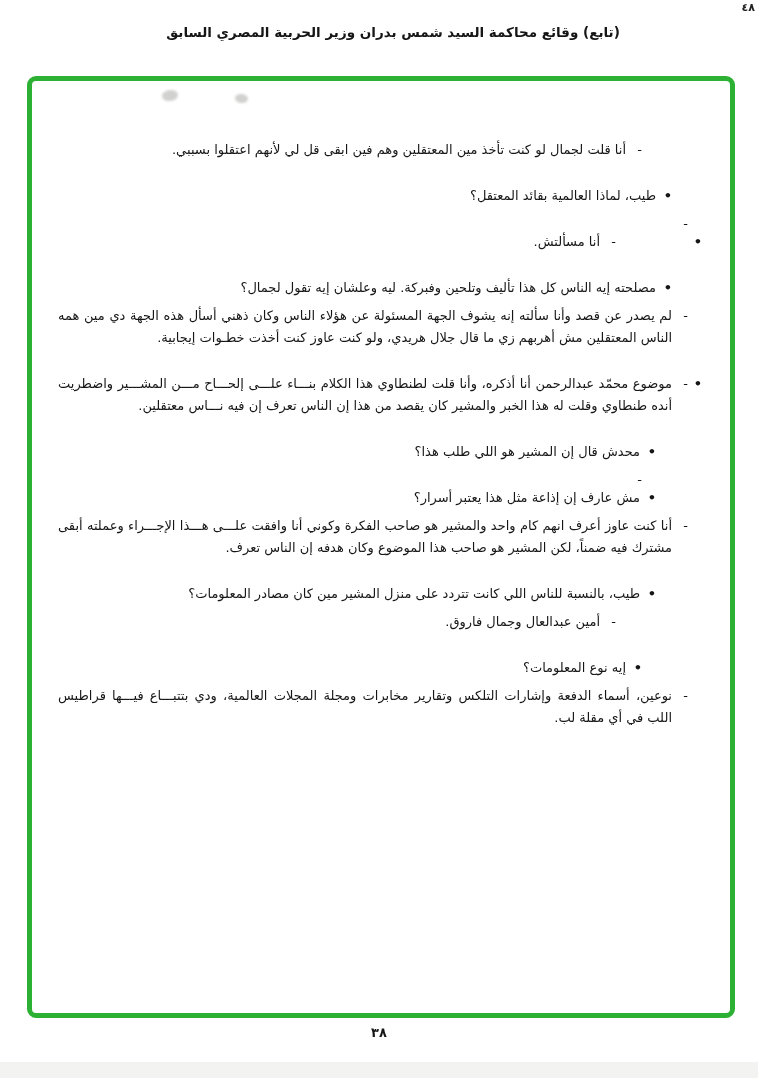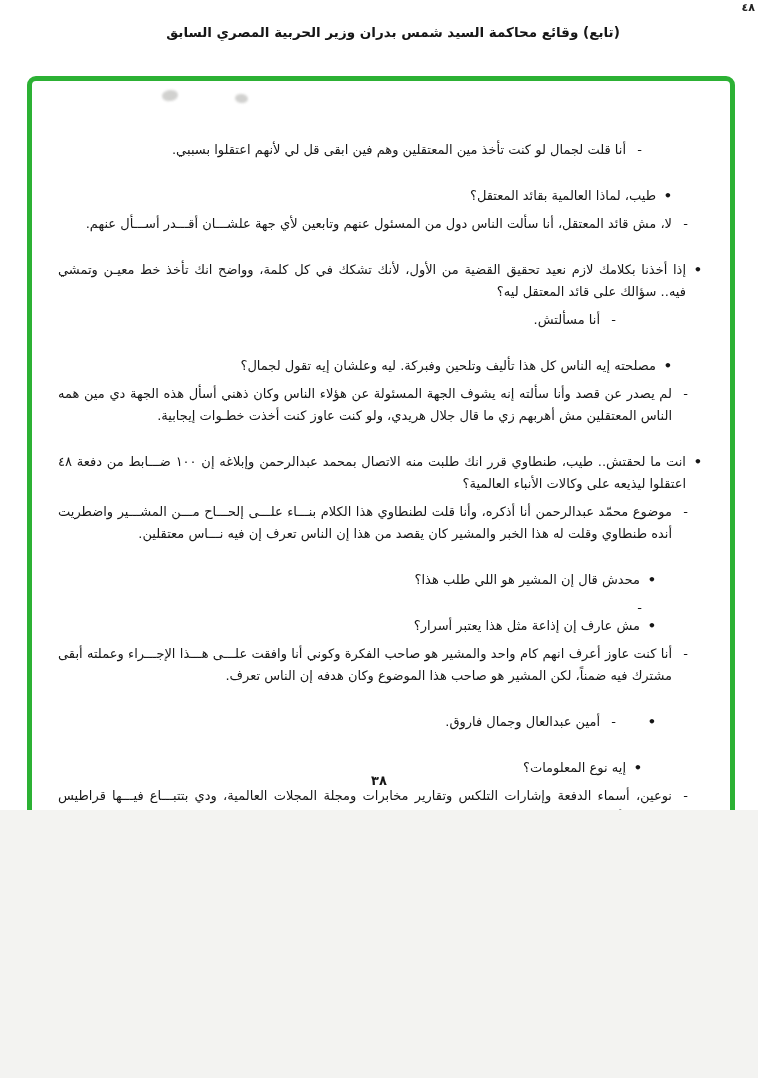--- a/index.html
+++ b/index.html
@@ -1,18 +1,18 @@
 <!DOCTYPE html>
 <html lang="ar" dir="rtl"><head>
 <meta charset="utf-8">
 <style>
   html,body{margin:0;padding:0;background:#f3f3f1;}
   .page{
     position:relative;
-    width:758px;height:810px;
+    width:758px;height:1062px;
     background:#ffffff;
     font-family:"DejaVu Sans",sans-serif;
     color:#161616;
     overflow:hidden;
   }
   .corner-mark{
     position:absolute;top:1px;right:3px;
     font-size:11px;font-weight:bold;color:#222;
     letter-spacing:1px;
   }
@@ -85,46 +85,43 @@
     <span class="txt">أنا قلت لجمال لو كنت تأخذ مين المعتقلين وهم فين ابقى قل لي لأنهم اعتقلوا بسببي.</span>
   </div>
 
   <div class="item q ind2">
     <span class="marker">•</span>
     <span class="txt">طيب، لماذا العالمية بقائد المعتقل؟</span>
   </div>
 
   <div class="item a ind1">
     <span class="marker">-</span>
-    <span class="txt">لا، مش قائد المعتقل، أنا سألت الناس دول من المسئول عنهم وتابعين لأي جهة علشـــان أقـــدر أســـأل عنهم.</span>
   </div>
 
   <div class="item q ind0">
     <span class="marker">•</span>
-    <span class="txt">إذا أخذنا بكلامك لازم نعيد تحقيق القضية من الأول، لأنك تشكك في كل كلمة، وواضح انك تأخذ خط معيـن وتمشي فيه.. سؤالك على قائد المعتقل ليه؟</span>
   </div>
 
   <div class="item a ind5">
     <span class="marker">-</span>
     <span class="txt">أنا مسألتش.</span>
   </div>
 
   <div class="item q ind2">
     <span class="marker">•</span>
     <span class="txt">مصلحته إيه الناس كل هذا تأليف وتلحين وفبركة. ليه وعلشان إيه تقول لجمال؟</span>
   </div>
 
   <div class="item a ind1">
     <span class="marker">-</span>
     <span class="txt">لم يصدر عن قصد وأنا سألته إنه يشوف الجهة المسئولة عن هؤلاء الناس وكان ذهني أسأل هذه الجهة دي مين همه الناس المعتقلين مش أهربهم زي ما قال جلال هريدي، ولو كنت عاوز كنت أخذت خطـوات إيجابية.</span>
   </div>
 
   <div class="item q ind0">
     <span class="marker">•</span>
-    <span class="txt">انت ما لحقتش.. طيب، طنطاوي قرر انك طلبت منه الاتصال بمحمد عبدالرحمن وإبلاغه إن ١٠٠ ضـــابط من دفعة ٤٨ اعتقلوا ليذيعه على وكالات الأنباء العالمية؟</span>
   </div>
 
   <div class="item a ind1">
     <span class="marker">-</span>
     <span class="txt">موضوع محمّد عبدالرحمن أنا أذكره، وأنا قلت لطنطاوي هذا الكلام بنـــاء علـــى إلحـــاح مـــن المشـــير واضطريت أنده طنطاوي وقلت له هذا الخبر والمشير كان يقصد من هذا إن الناس تعرف إن فيه نـــاس معتقلين.</span>
   </div>
 
   <div class="item q ind3">
     <span class="marker">•</span>
     <span class="txt">محدش قال إن المشير هو اللي طلب هذا؟</span>
@@ -139,20 +136,21 @@
     <span class="txt">مش عارف إن إذاعة مثل هذا يعتبر أسرار؟</span>
   </div>
 
   <div class="item a ind1">
     <span class="marker">-</span>
     <span class="txt">أنا كنت عاوز أعرف انهم كام واحد والمشير هو صاحب الفكرة وكوني أنا وافقت علـــى هـــذا الإجـــراء وعملته أبقى مشترك فيه ضمناً، لكن المشير هو صاحب هذا الموضوع وكان هدفه إن الناس تعرف.</span>
   </div>
 
   <div class="item q ind3">
     <span class="marker">•</span>
+    <span class="txt">طيب، بالنسبة للناس اللي كانت تتردد على منزل المشير مين كان مصادر المعلومات؟</span>
   </div>
 
   <div class="item a ind5">
     <span class="marker">-</span>
     <span class="txt">أمين عبدالعال وجمال فاروق.</span>
   </div>
 
   <div class="item q ind4">
     <span class="marker">•</span>
     <span class="txt">إيه نوع المعلومات؟</span>

